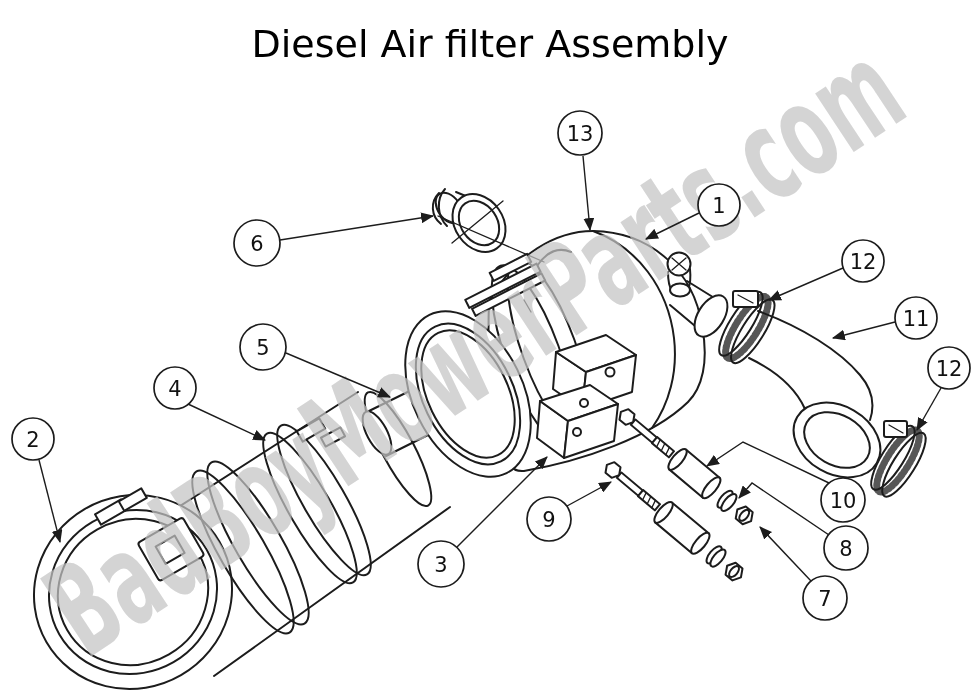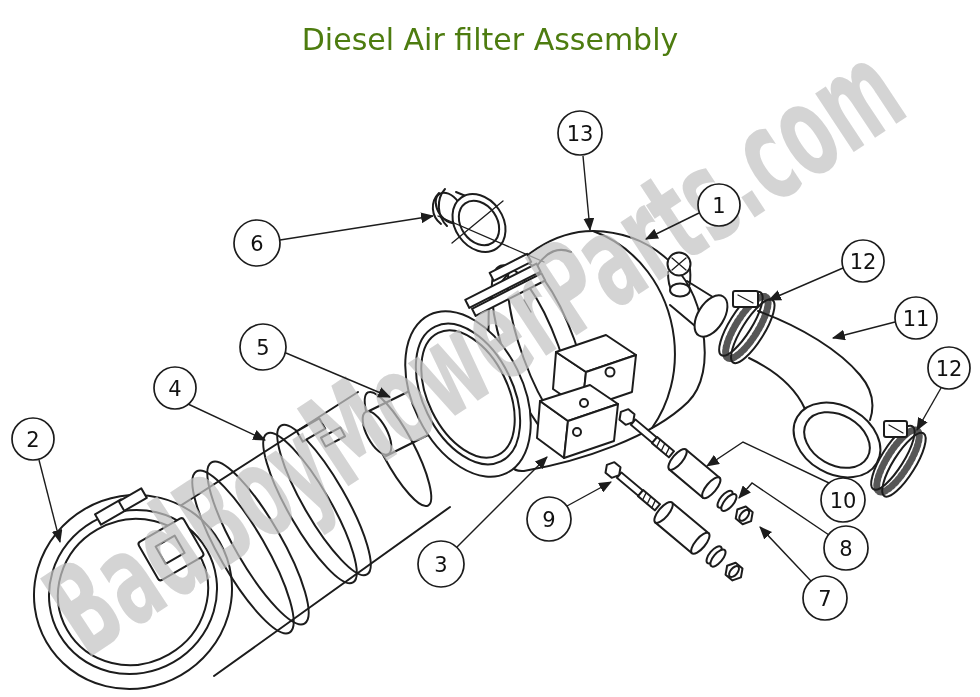--- a/index.html
+++ b/index.html
@@ -1,19 +1,19 @@
 <!DOCTYPE html>
 <html><head>
 <meta charset="utf-8">
 <style>
   html,body{margin:0;padding:0;background:#fff;}
   .stage{position:relative;width:980px;height:697px;background:#fff;overflow:hidden;
          font-family:"DejaVu Sans",sans-serif;}
   .title{position:absolute;top:22px;left:0;width:100%;text-align:center;
-         font-size:30px;letter-spacing:0;color:#4d7c0f;}
+         font-size:38px;letter-spacing:0;color:#000000;}
   svg{position:absolute;top:0;left:0;}
   .art{stroke:#1c1c1c;stroke-width:2;fill:none;stroke-linecap:round;stroke-linejoin:round;}
   .wfill{fill:#ffffff;}
   .thin{stroke-width:1.3;}
   .tex{stroke:#3a3a3a;stroke-width:7;stroke-dasharray:2 2.6;opacity:.85;}
   .leader{fill:none;stroke:#1c1c1c;stroke-width:1.4;}
   .callout-circle{fill:#fff;stroke:#1c1c1c;stroke-width:1.7;}
   .callout-label{font-family:"DejaVu Sans",sans-serif;font-size:21px;fill:#111;text-anchor:middle;}
   .watermark{font-family:"DejaVu Sans",sans-serif;font-weight:bold;opacity:.72;}
 </style>

